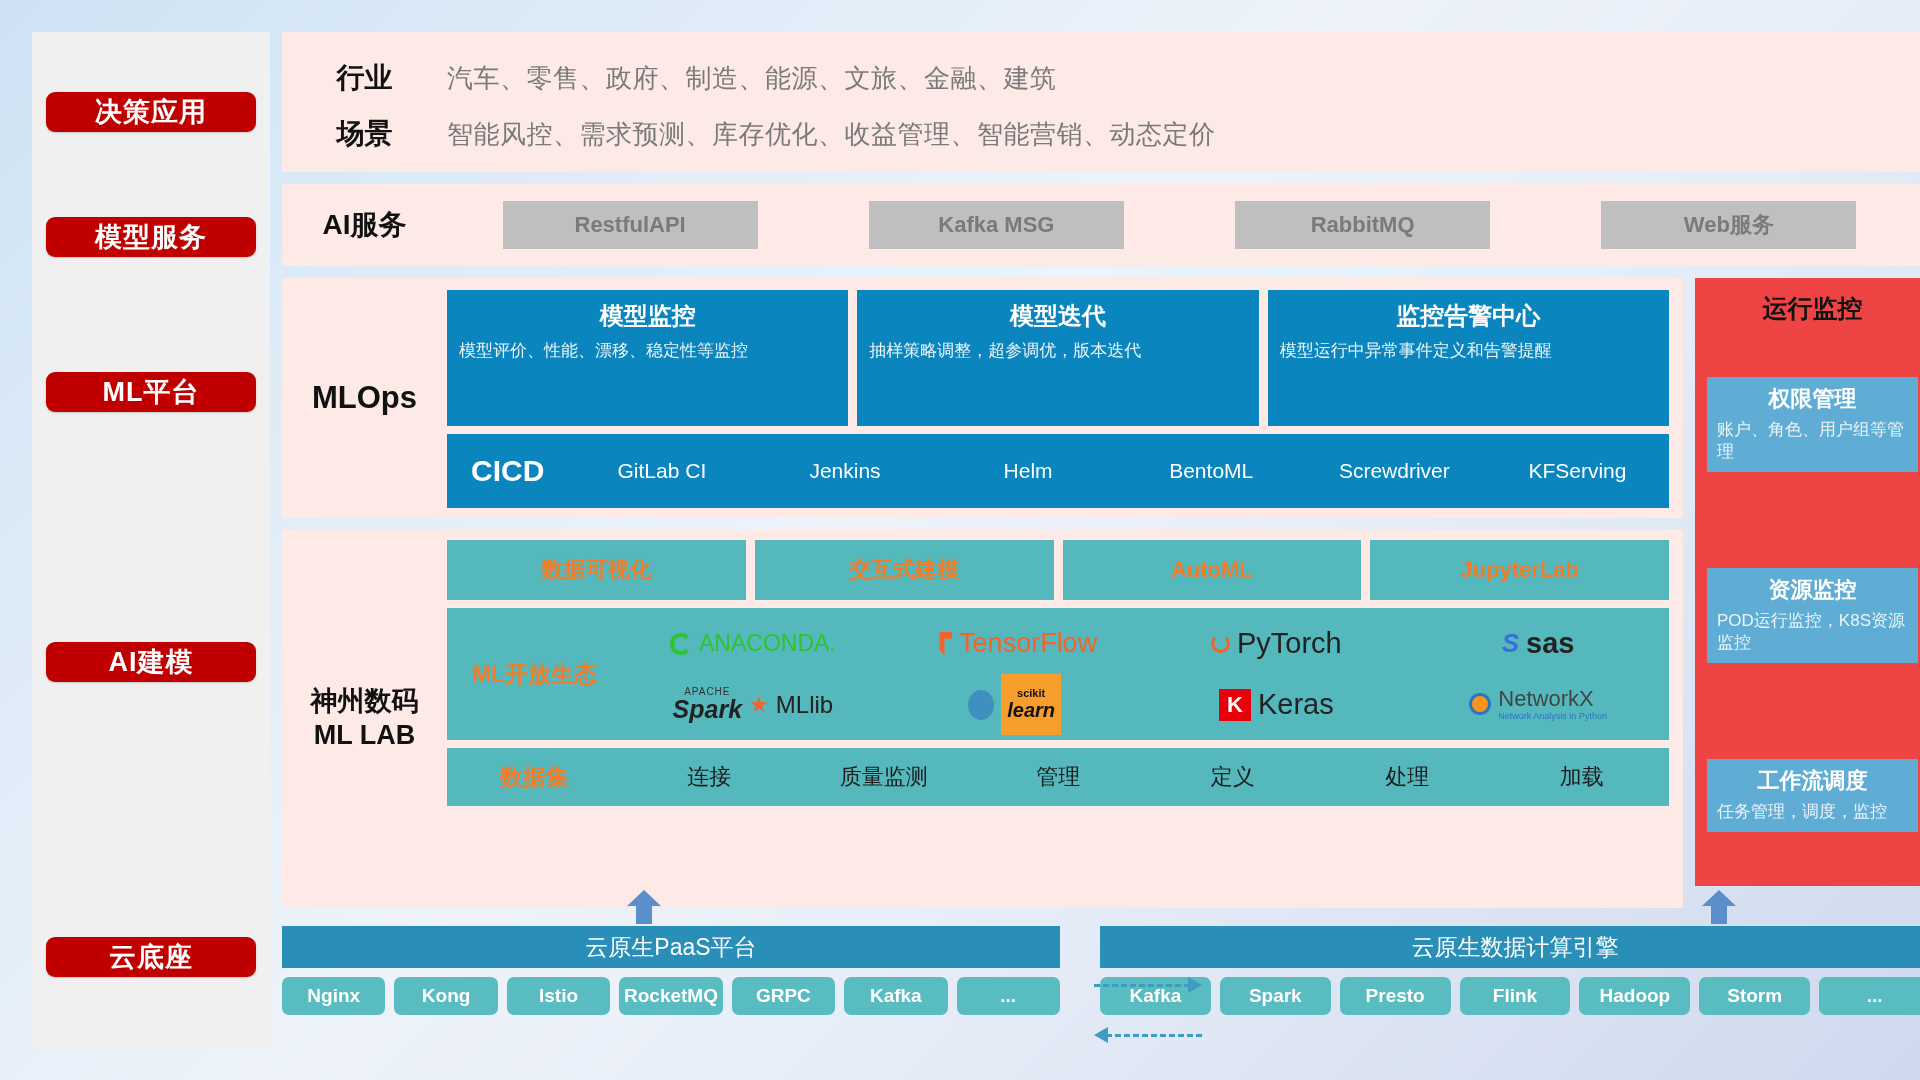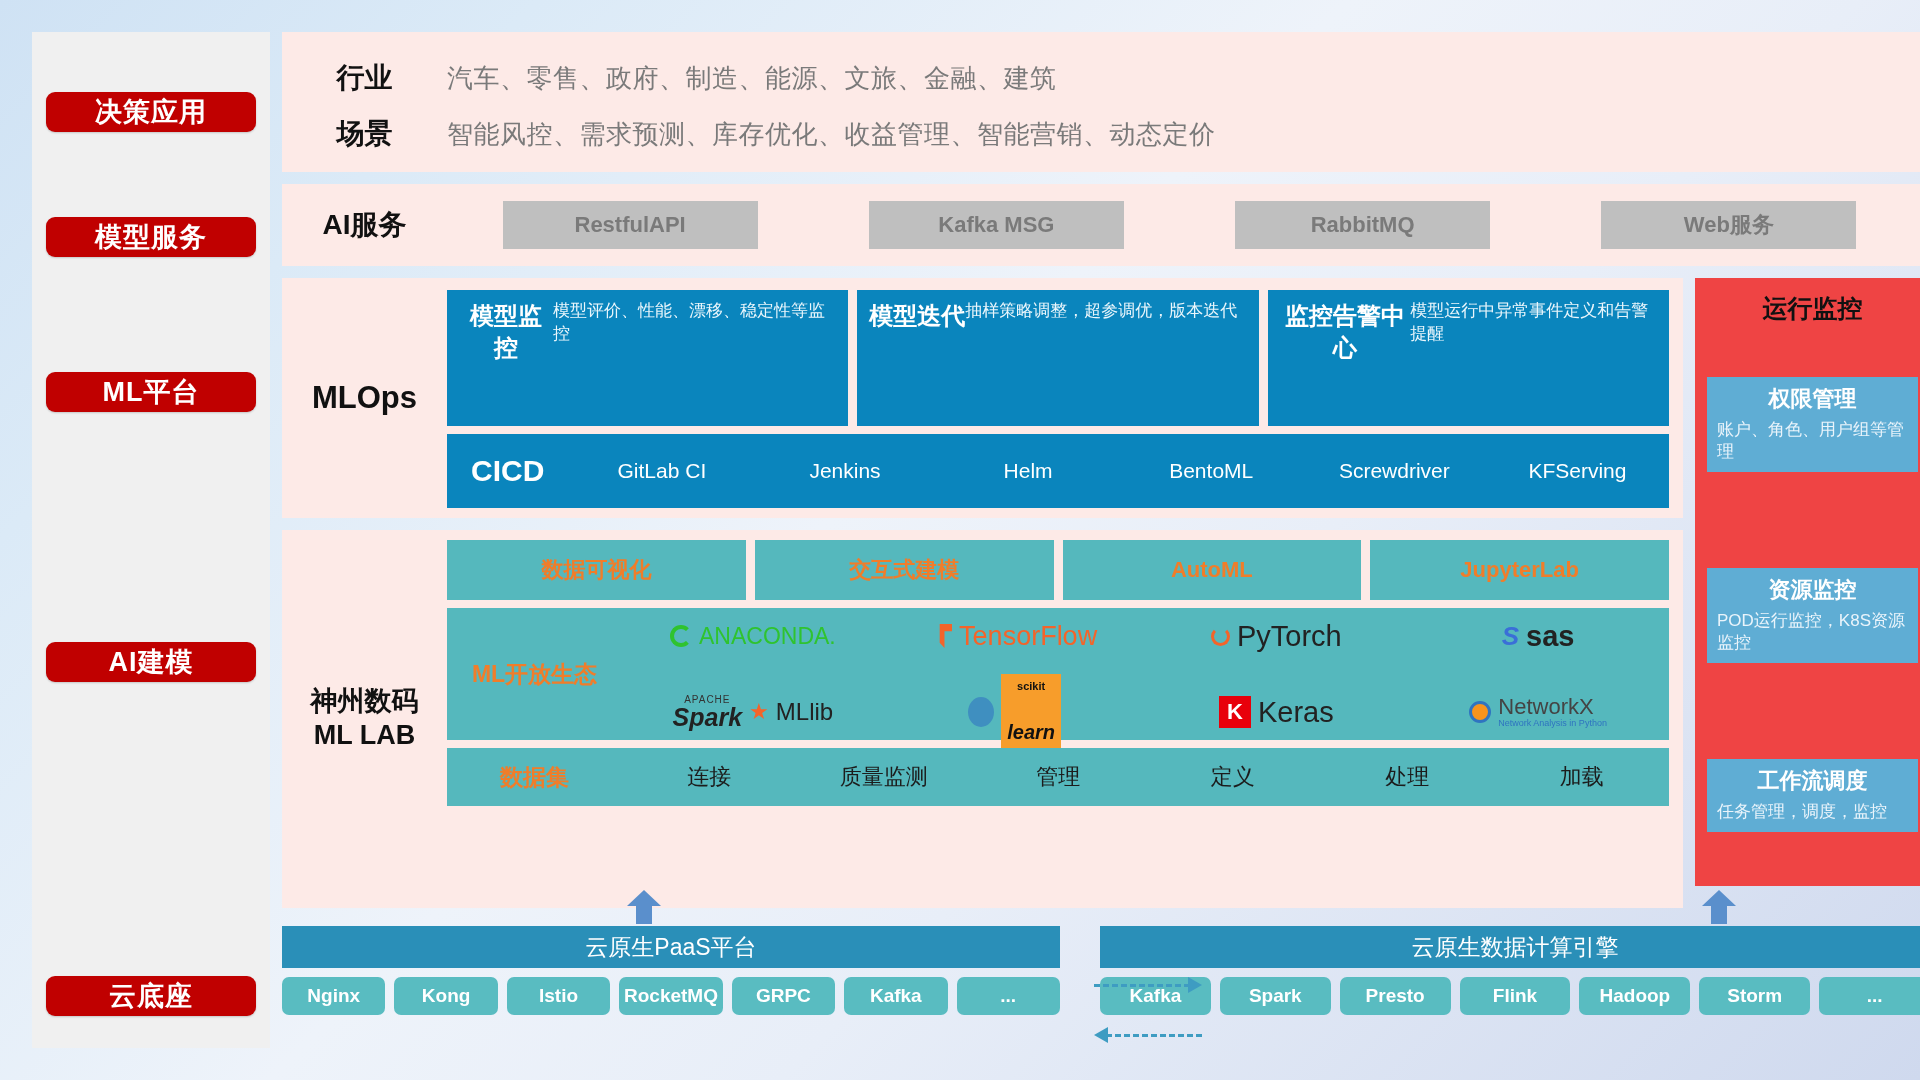--- a/index.html
+++ b/index.html
@@ -79,21 +79,21 @@
   .mlops-label {
     width: 165px; flex: 0 0 165px;
     display: flex; align-items: center; justify-content: center;
     font-size: 31px; font-weight: bold; color: #111;
   }
   .mlops-body { flex: 1; padding: 12px 14px 10px 0; display: flex; flex-direction: column; gap: 8px; }
   .mlops-cards { flex: 1; display: flex; gap: 9px; }
   .mlops-card {
     flex: 1; background: #0a85bd; color: #fff;
     padding: 10px 12px 8px;
-    display: flex; flex-direction: row;
+    display: flex; flex-direction: column;
   }
   .mlops-card h4 { font-size: 24px; text-align: center; font-weight: bold; margin-bottom: 8px; }
   .mlops-card p { font-size: 17px; line-height: 1.35; color: #eaf6fc; }
   .cicd {
     height: 74px; background: #0a85bd; color: #fff;
     display: flex; align-items: center;
   }
   .cicd-title { font-size: 30px; font-weight: bold; padding: 0 26px 0 24px; white-space: nowrap; }
   .cicd-items { flex: 1; display: flex; }
   .cicd-item {
@@ -201,34 +201,34 @@
   .lg-txt { font-size: 23px; font-weight: 500; color: #222; white-space: nowrap; }
   .lg-orange { color: #f4642a; }
   .lg-green { color: #2fc32f; }
   .ring { width: 22px; height: 22px; border: 4px solid #2fc32f; border-radius: 50%; border-right-color: transparent; }
   .ring-o { width: 19px; height: 19px; border: 3px solid #f4642a; border-radius: 50%; border-top-color: transparent; }
   .tf-mark { width: 20px; height: 24px; background: #f4642a; clip-path: polygon(38% 0,100% 0,100% 30%,62% 30%,62% 100%,38% 78%); }
   .sas-s { font-size: 26px; font-weight: bold; color: #3a6fd8; font-style: italic; }
   .k-box { width: 32px; height: 32px; background: #e8000b; color: #fff; font-size: 22px; font-weight: bold; display:flex; align-items:center; justify-content:center; }
   .nx-dot { width: 22px; height: 22px; border-radius: 50%; background: #f7941e; border: 3px solid #2f74c0; }
   .sk-blob { width: 26px; height: 30px; border-radius: 50%; background: #3f8fc0; }
-  .sk-box { background: #f79d2b; padding: 6px 6px; font-style: italic; font-weight: bold; color: #111; font-size: 20px; gap: 29px; }
+  .sk-box { background: #f79d2b; padding: 13px 6px; font-style: italic; font-weight: bold; color: #111; font-size: 20px; }
   .spark-star { color: #f4642a; font-size: 22px; }
 </style>
 </head>
 <body>
 
 <div class="board">
 
   <div class="rail">
     <div class="rail-btn" style="top:60px">决策应用</div>
     <div class="rail-btn" style="top:185px">模型服务</div>
     <div class="rail-btn" style="top:340px">ML平台</div>
     <div class="rail-btn" style="top:610px">AI建模</div>
-    <div class="rail-btn" style="top:944px">云底座</div>
+    <div class="rail-btn" style="top:905px">云底座</div>
   </div>
 
   <div class="stack">
 
     <div class="pinkband band-app">
       <div class="kv-row">
         <div class="kv-key">行业</div>
         <div class="kv-val">汽车、零售、政府、制造、能源、文旅、金融、建筑</div>
       </div>
       <div class="kv-row">

